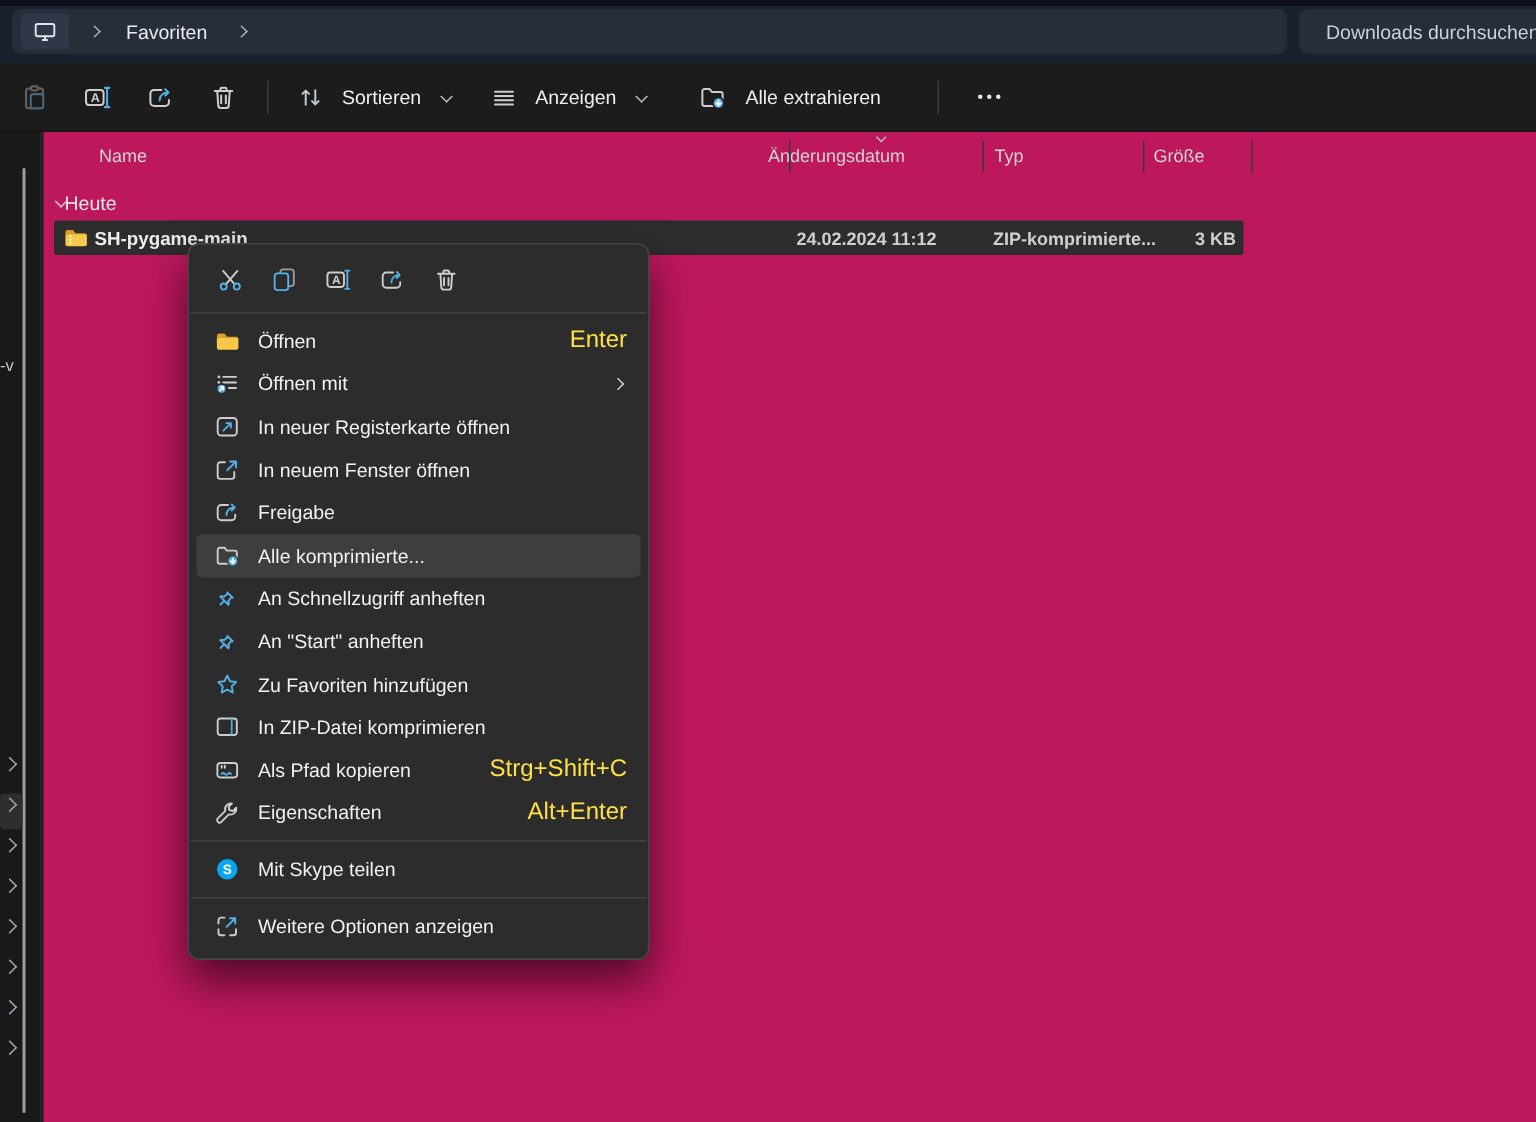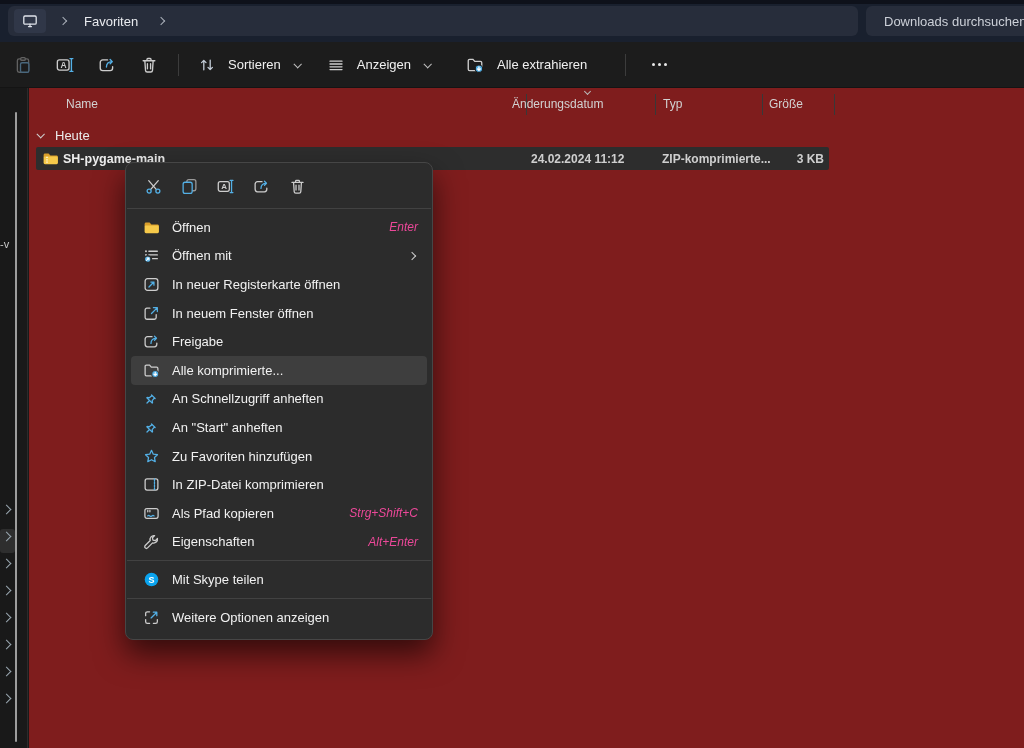--- a/index.html
+++ b/index.html
@@ -39,26 +39,26 @@
   
   #nav-strip { position:absolute; left:0; top:88px; width:28px; height:660px;
                border-right:1px solid #2b2b2b; background:#191919; }
   #nav-scrollbar { position:absolute; left:15px; top:24px; width:2px; height:630px; background:#9d9d9d; border-radius:1px; }
   .nav-partial { position:absolute; left:0; top:150px; color:#c9c9c9; font-size:11px; }
   .tree-chev { position:absolute; left:3px; width:7px; height:7px;
                border-top:1.6px solid #9aa7b1; border-right:1.6px solid #9aa7b1; transform:rotate(45deg); }
   .tree-hl { position:absolute; left:0; top:441px; width:15px; height:24px; background:#2e2e2e; border-radius:3px; }
 
   
-  #list-area { position:absolute; left:29px; top:88px; width:995px; height:660px; background:#7f1d1d; }
+  #list-area { position:absolute; left:29px; top:88px; width:995px; height:660px; background:#be185d; }
   .col-head { position:absolute; top:9px; font-size:12px; color:#d2d2d2; }
   .col-sep { position:absolute; top:6px; width:1px; height:21px; background:#383838; }
   .sort-chev { position:absolute; top:1px; width:5px; height:5px;
                border-right:1.3px solid #b9b9b9; border-bottom:1.3px solid #b9b9b9; transform:rotate(45deg); }
-  .group-row { position:absolute; left:8px; top:36px; height:22px; display:flex; align-items:center; gap:12px; }
+  .group-row { position:absolute; left:8px; top:36px; height:22px; display:flex; align-items:center; gap:0; }
   .group-chev { width:6px; height:6px; border-right:1.4px solid #cfcfcf; border-bottom:1.4px solid #cfcfcf;
                 transform:rotate(45deg) translateY(-1px); }
   .group-label { color:#eaeaea; font-size:13px; }
   .file-row { position:absolute; left:7px; top:59px; width:793px; height:23px; background:#2d2d2d;
               border-radius:2px; display:flex; align-items:center; }
   .file-icon { position:absolute; left:6px; top:3px; }
   .cell { position:absolute; font-size:12px; color:#cfcfcf; white-space:nowrap;font-weight:bold; }
   .cell-name { left:27px; color:#ededed; font-size:12.5px; }
   .cell-date { left:495px; }
   .cell-type { left:626px; }
@@ -69,21 +69,21 @@
                   border:1px solid #464646; border-radius:8px; padding:5px 0 7px;
                   box-shadow:0 14px 30px rgba(0,0,0,.6); z-index:10; }
   .cm-quickbar { height:36px; display:flex; align-items:center; padding:0 10px; gap:2px; }
   .cm-qbtn { width:34px; height:28px; border-radius:4px; display:flex; align-items:center; justify-content:center; }
   .cm-sep { height:1px; background:#424242; margin:4px 1px; }
   .cm-item { height:28.6px; margin:0 5px; padding:0 9px 0 11px; border-radius:4px;
              display:flex; align-items:center; }
   .cm-item.hl { background:#3e3e3e; }
   .cm-ic { width:19px; display:flex; align-items:center; justify-content:center; margin-right:11px; flex:none; }
   .cm-label { flex:1; color:#f1f1f1; font-size:13px; white-space:nowrap; }
-  .cm-short { color:#ec4899; font-size:12px;font-style:italic; }
+  .cm-short { color:#fde047; font-size:16px; }
   .cm-subchev { width:6px; height:6px; border-top:1.4px solid #cfcfcf; border-right:1.4px solid #cfcfcf;
                 transform:rotate(45deg); margin-right:3px; }
   svg { display:block; }
 </style>
 </head>
 <body>
 
 <div id="screen">
 
   <div id="titlebar">

